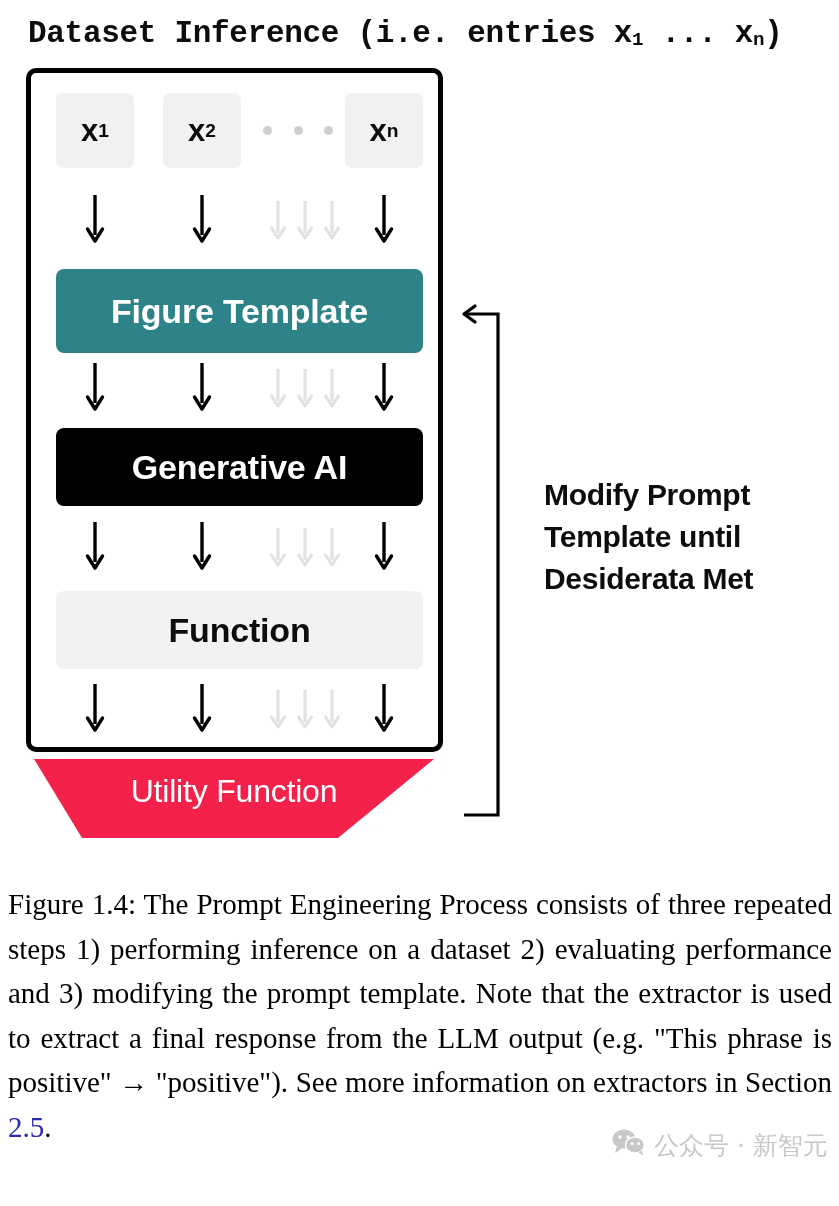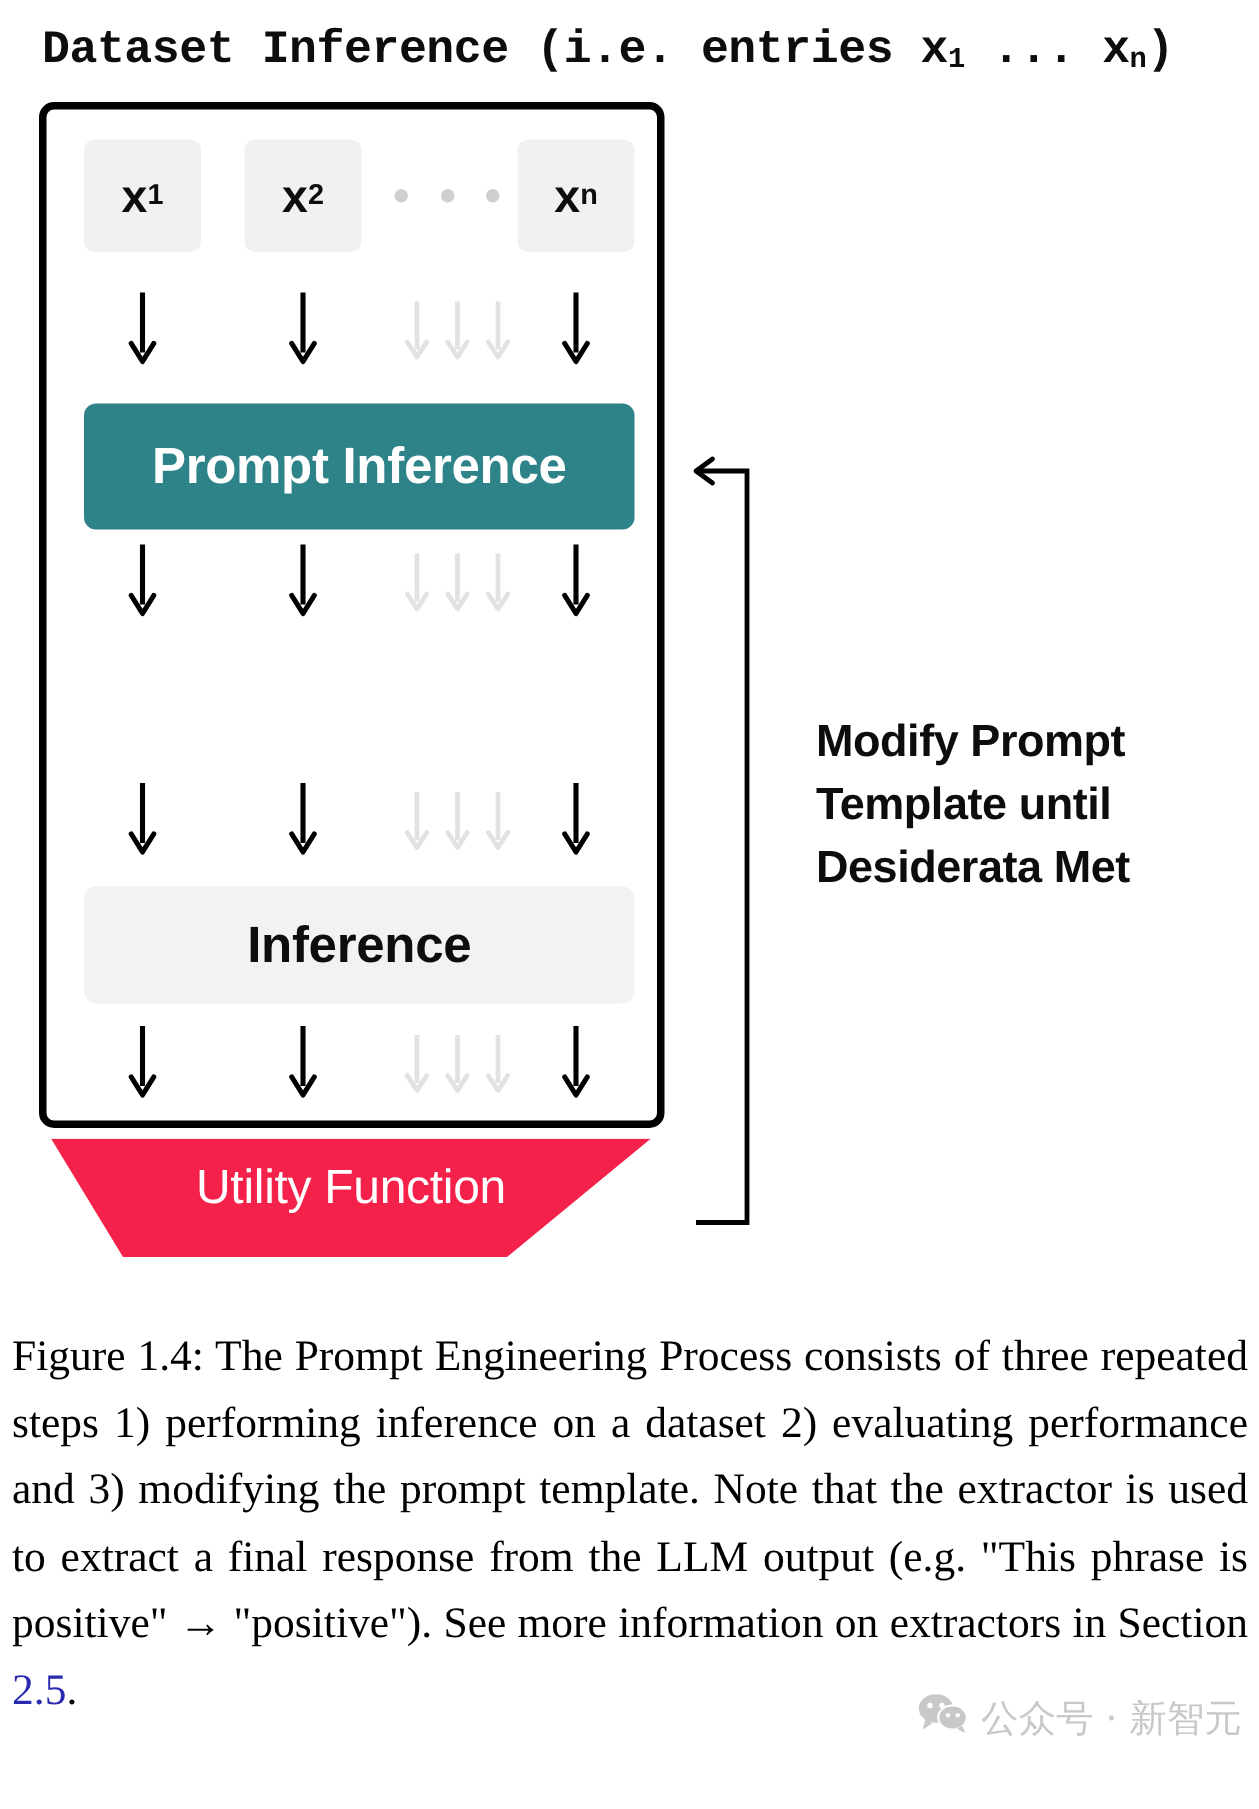--- a/index.html
+++ b/index.html
@@ -283,21 +283,21 @@
         </svg>
       </span>
     <span class="arrow a3">
         <svg width="26" height="52" viewBox="0 0 26 52">
           <path d="M13 2 L13 42" stroke="#000" stroke-width="3.4" fill="none"></path>
           <path d="M5.5 36 L13 48 L20.5 36" stroke="#000" stroke-width="3.4" fill="none" stroke-linecap="round" stroke-linejoin="round"></path>
         </svg>
       </span>
   </div>
 
-  <div class="stage" id="stage-prompt-template">Prompt Inference</div>
+  <div class="stage" id="stage-prompt-template">Figure Template</div>
 
   <div class="arrow-row" style="top:288px;">
     <span class="arrow a1">
         <svg width="26" height="52" viewBox="0 0 26 52">
           <path d="M13 2 L13 42" stroke="#000" stroke-width="3.4" fill="none"></path>
           <path d="M5.5 36 L13 48 L20.5 36" stroke="#000" stroke-width="3.4" fill="none" stroke-linecap="round" stroke-linejoin="round"></path>
         </svg>
       </span>
     <span class="arrow a2">
         <svg width="26" height="52" viewBox="0 0 26 52">
@@ -324,20 +324,21 @@
         </svg>
       </span>
     <span class="arrow a3">
         <svg width="26" height="52" viewBox="0 0 26 52">
           <path d="M13 2 L13 42" stroke="#000" stroke-width="3.4" fill="none"></path>
           <path d="M5.5 36 L13 48 L20.5 36" stroke="#000" stroke-width="3.4" fill="none" stroke-linecap="round" stroke-linejoin="round"></path>
         </svg>
       </span>
   </div>
 
+  <div class="stage" id="stage-generative-ai">Generative AI</div>
 
   <div class="arrow-row" style="top:447px;">
     <span class="arrow a1">
         <svg width="26" height="52" viewBox="0 0 26 52">
           <path d="M13 2 L13 42" stroke="#000" stroke-width="3.4" fill="none"></path>
           <path d="M5.5 36 L13 48 L20.5 36" stroke="#000" stroke-width="3.4" fill="none" stroke-linecap="round" stroke-linejoin="round"></path>
         </svg>
       </span>
     <span class="arrow a2">
         <svg width="26" height="52" viewBox="0 0 26 52">
@@ -364,21 +365,21 @@
         </svg>
       </span>
     <span class="arrow a3">
         <svg width="26" height="52" viewBox="0 0 26 52">
           <path d="M13 2 L13 42" stroke="#000" stroke-width="3.4" fill="none"></path>
           <path d="M5.5 36 L13 48 L20.5 36" stroke="#000" stroke-width="3.4" fill="none" stroke-linecap="round" stroke-linejoin="round"></path>
         </svg>
       </span>
   </div>
 
-  <div class="stage" id="stage-extractor">Inference</div>
+  <div class="stage" id="stage-extractor">Function</div>
 
   <div class="arrow-row" style="top:609px;">
     <span class="arrow a1">
         <svg width="26" height="52" viewBox="0 0 26 52">
           <path d="M13 2 L13 42" stroke="#000" stroke-width="3.4" fill="none"></path>
           <path d="M5.5 36 L13 48 L20.5 36" stroke="#000" stroke-width="3.4" fill="none" stroke-linecap="round" stroke-linejoin="round"></path>
         </svg>
       </span>
     <span class="arrow a2">
         <svg width="26" height="52" viewBox="0 0 26 52">

